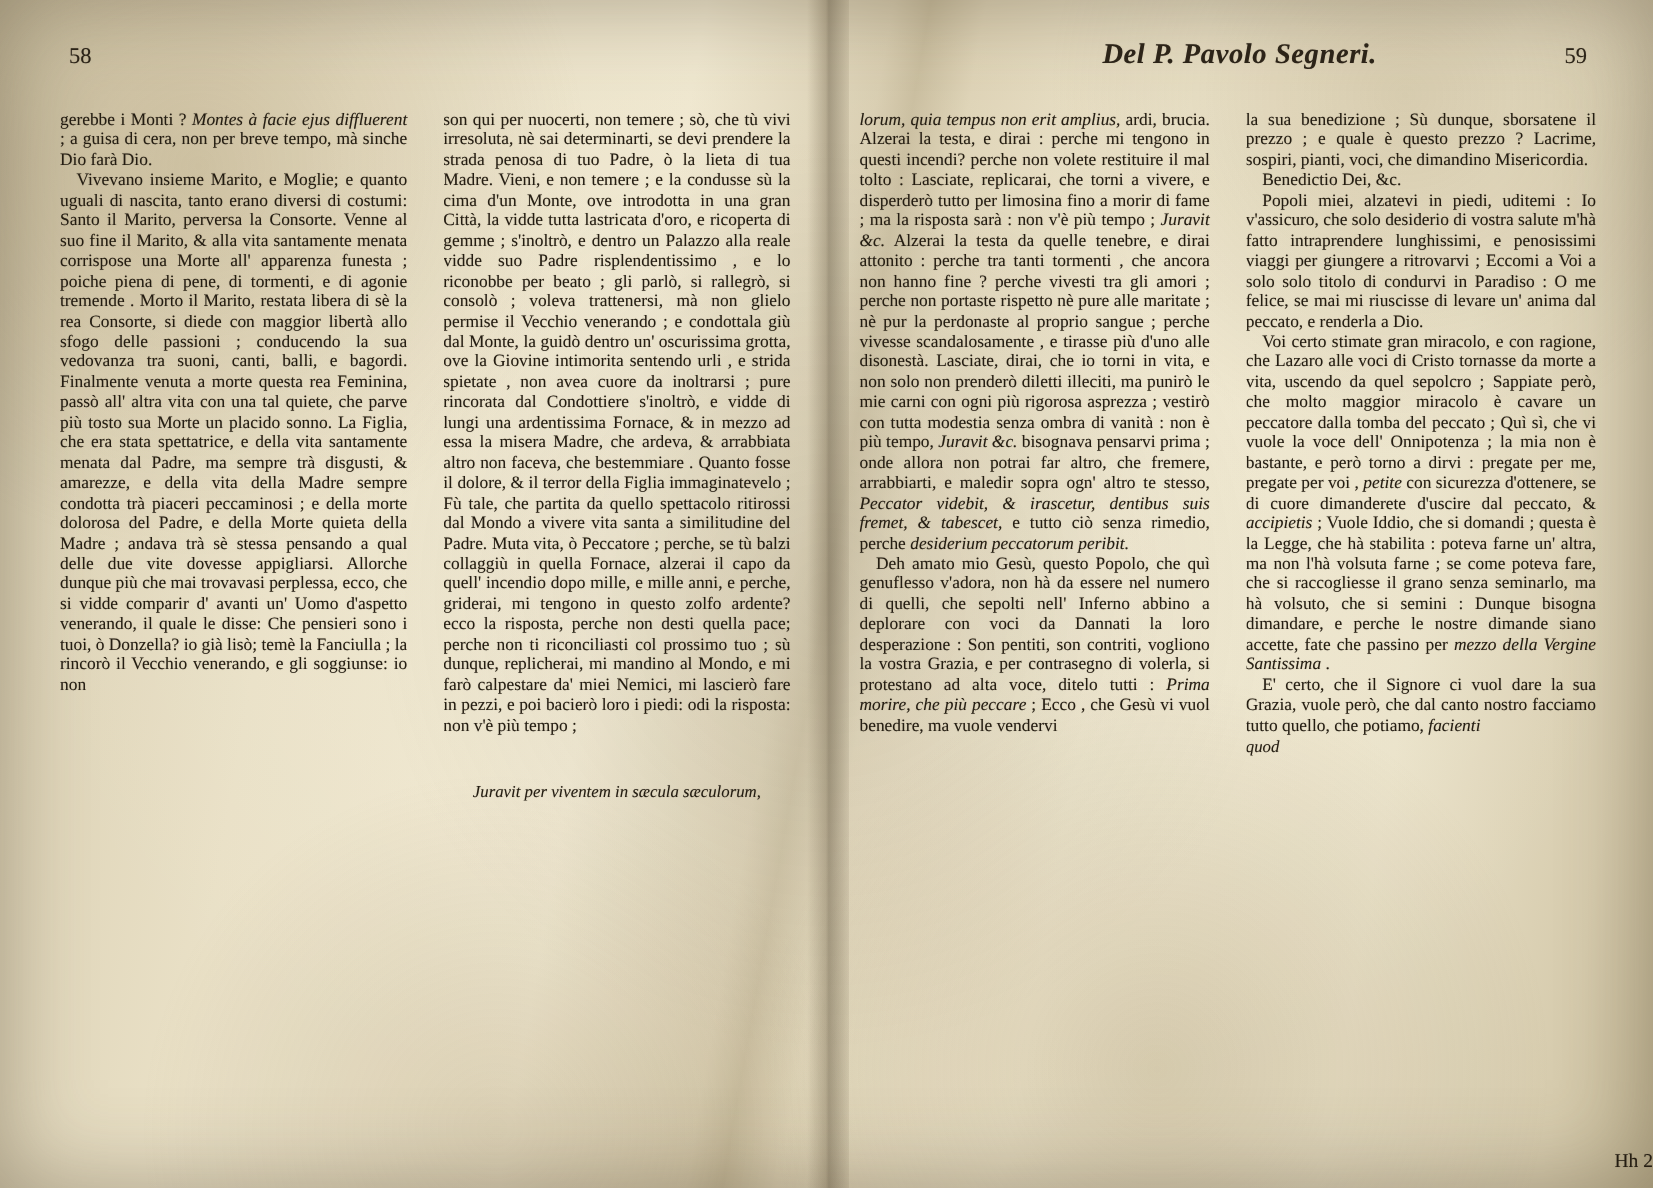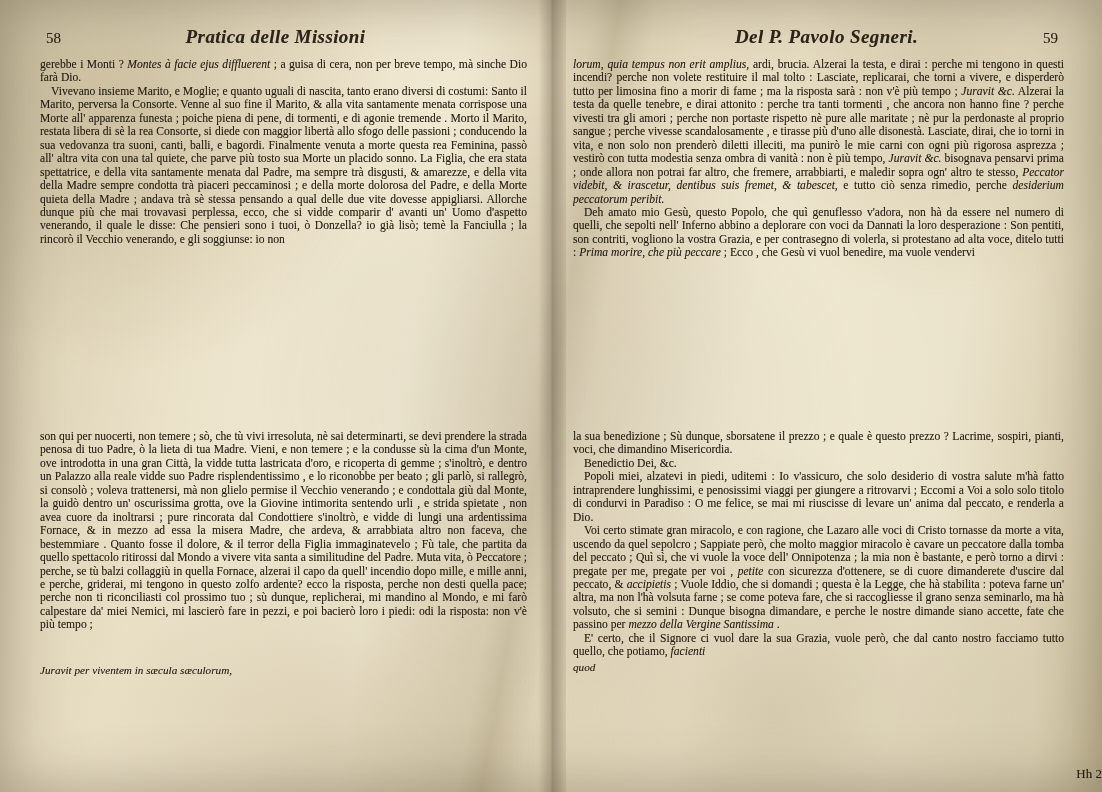--- a/index.html
+++ b/index.html
@@ -77,25 +77,24 @@
     top: 30px;
     font-size: 15px;
     color: #2c2418;
     font-family: "Liberation Serif", serif;
   }
   .folio-left  { left: 46px; }
   .folio-right { right: 44px; }
 
   .cols {
     position: absolute;
-    top: 58px;
+    top: 73px;
     bottom: 14px;
     display: flex;
     gap: 24px;
-    flex-direction: column;
   }
   .page-left .cols  { left: 40px;  right: 24px; }
   .page-right .cols { left: 22px;  right: 38px; }
 
   .col {
     flex: 1 1 0;
     font-size: 11.6px;
     line-height: 13.45px;
     color: #241d12;
     text-align: justify;
@@ -110,21 +109,21 @@
   }
   .col p.noind { text-indent: 0; }
   .col i { font-style: italic; }
   .catch {
     margin-top: 2px;
     text-align: left;
     font-style: italic;
     font-size: 11.2px;
   }
   .catch-center {
-    text-align: left;
+    text-align: center;
     margin-top: 32px;
   }
   .sig {
     position: absolute;
     bottom: 10px;
     left: 0;
     width: 100%;
     text-align: right;
     font-size: 13px;
     font-family: "Liberation Serif", serif;
@@ -134,23 +133,20 @@
   .col, .hdr-title, .folio, .sig {
     text-shadow: 0 0 0.6px rgba(40,30,18,0.35);
   }
 </style>
 </head>
 <body>
 
 <div id="book">
 
   <div class="page page-left">
-    <div class="header">
-      <div class="hdr-title">Pratica delle Missioni</div>
-    </div>
     <div class="folio folio-left">58</div>
     <div class="cols">
       <div class="col">
           <p class="noind">gerebbe i Monti ? <i>Montes à facie ejus diffluerent</i> ; a guisa di cera, non per breve tempo, mà sinche Dio farà Dio.</p>
           <p class="">Vivevano insieme Marito, e Moglie; e quanto uguali di nascita, tanto erano diversi di costumi: Santo il Marito, perversa la Consorte. Venne al suo fine il Marito, &amp; alla vita santamente menata corrispose una Morte all' apparenza funesta ; poiche piena di pene, di tormenti, e di agonie tremende . Morto il Marito, restata libera di sè la rea Consorte, si diede con maggior libertà allo sfogo delle passioni ; conducendo la sua vedovanza tra suoni, canti, balli, e bagordi. Finalmente venuta a morte questa rea Feminina, passò all' altra vita con una tal quiete, che parve più tosto sua Morte un placido sonno. La Figlia, che era stata spettatrice, e della vita santamente menata dal Padre, ma sempre trà disgusti, &amp; amarezze, e della vita della Madre sempre condotta trà piaceri peccaminosi ; e della morte dolorosa del Padre, e della Morte quieta della Madre ; andava trà sè stessa pensando a qual delle due vite dovesse appigliarsi. Allorche dunque più che mai trovavasi perplessa, ecco, che si vidde comparir d' avanti un' Uomo d'aspetto venerando, il quale le disse: Che pensieri sono i tuoi, ò Donzella? io già lisò; temè la Fanciulla ; la rincorò il Vecchio venerando, e gli soggiunse: io non</p>
         </div>
       <div class="col">
         <div>
             <p class="noind">son qui per nuocerti, non temere ; sò, che tù vivi irresoluta, nè sai determinarti, se devi prendere la strada penosa di tuo Padre, ò la lieta di tua Madre. Vieni, e non temere ; e la condusse sù la cima d'un Monte, ove introdotta in una gran Città, la vidde tutta lastricata d'oro, e ricoperta di gemme ; s'inoltrò, e dentro un Palazzo alla reale vidde suo Padre risplendentissimo , e lo riconobbe per beato ; gli parlò, si rallegrò, si consolò ; voleva trattenersi, mà non glielo permise il Vecchio venerando ; e condottala giù dal Monte, la guidò dentro un' oscurissima grotta, ove la Giovine intimorita sentendo urli , e strida spietate , non avea cuore da inoltrarsi ; pure rincorata dal Condottiere s'inoltrò, e vidde di lungi una ardentissima Fornace, &amp; in mezzo ad essa la misera Madre, che ardeva, &amp; arrabbiata altro non faceva, che bestemmiare . Quanto fosse il dolore, &amp; il terror della Figlia immaginatevelo ; Fù tale, che partita da quello spettacolo ritirossi dal Mondo a vivere vita santa a similitudine del Padre. Muta vita, ò Peccatore ; perche, se tù balzi collaggiù in quella Fornace, alzerai il capo da quell' incendio dopo mille, e mille anni, e perche, griderai, mi tengono in questo zolfo ardente? ecco la risposta, perche non desti quella pace; perche non ti riconciliasti col prossimo tuo ; sù dunque, replicherai, mi mandino al Mondo, e mi farò calpestare da' miei Nemici, mi lascierò fare in pezzi, e poi bacierò loro i piedi: odi la risposta: non v'è più tempo ;</p>
           </div>

